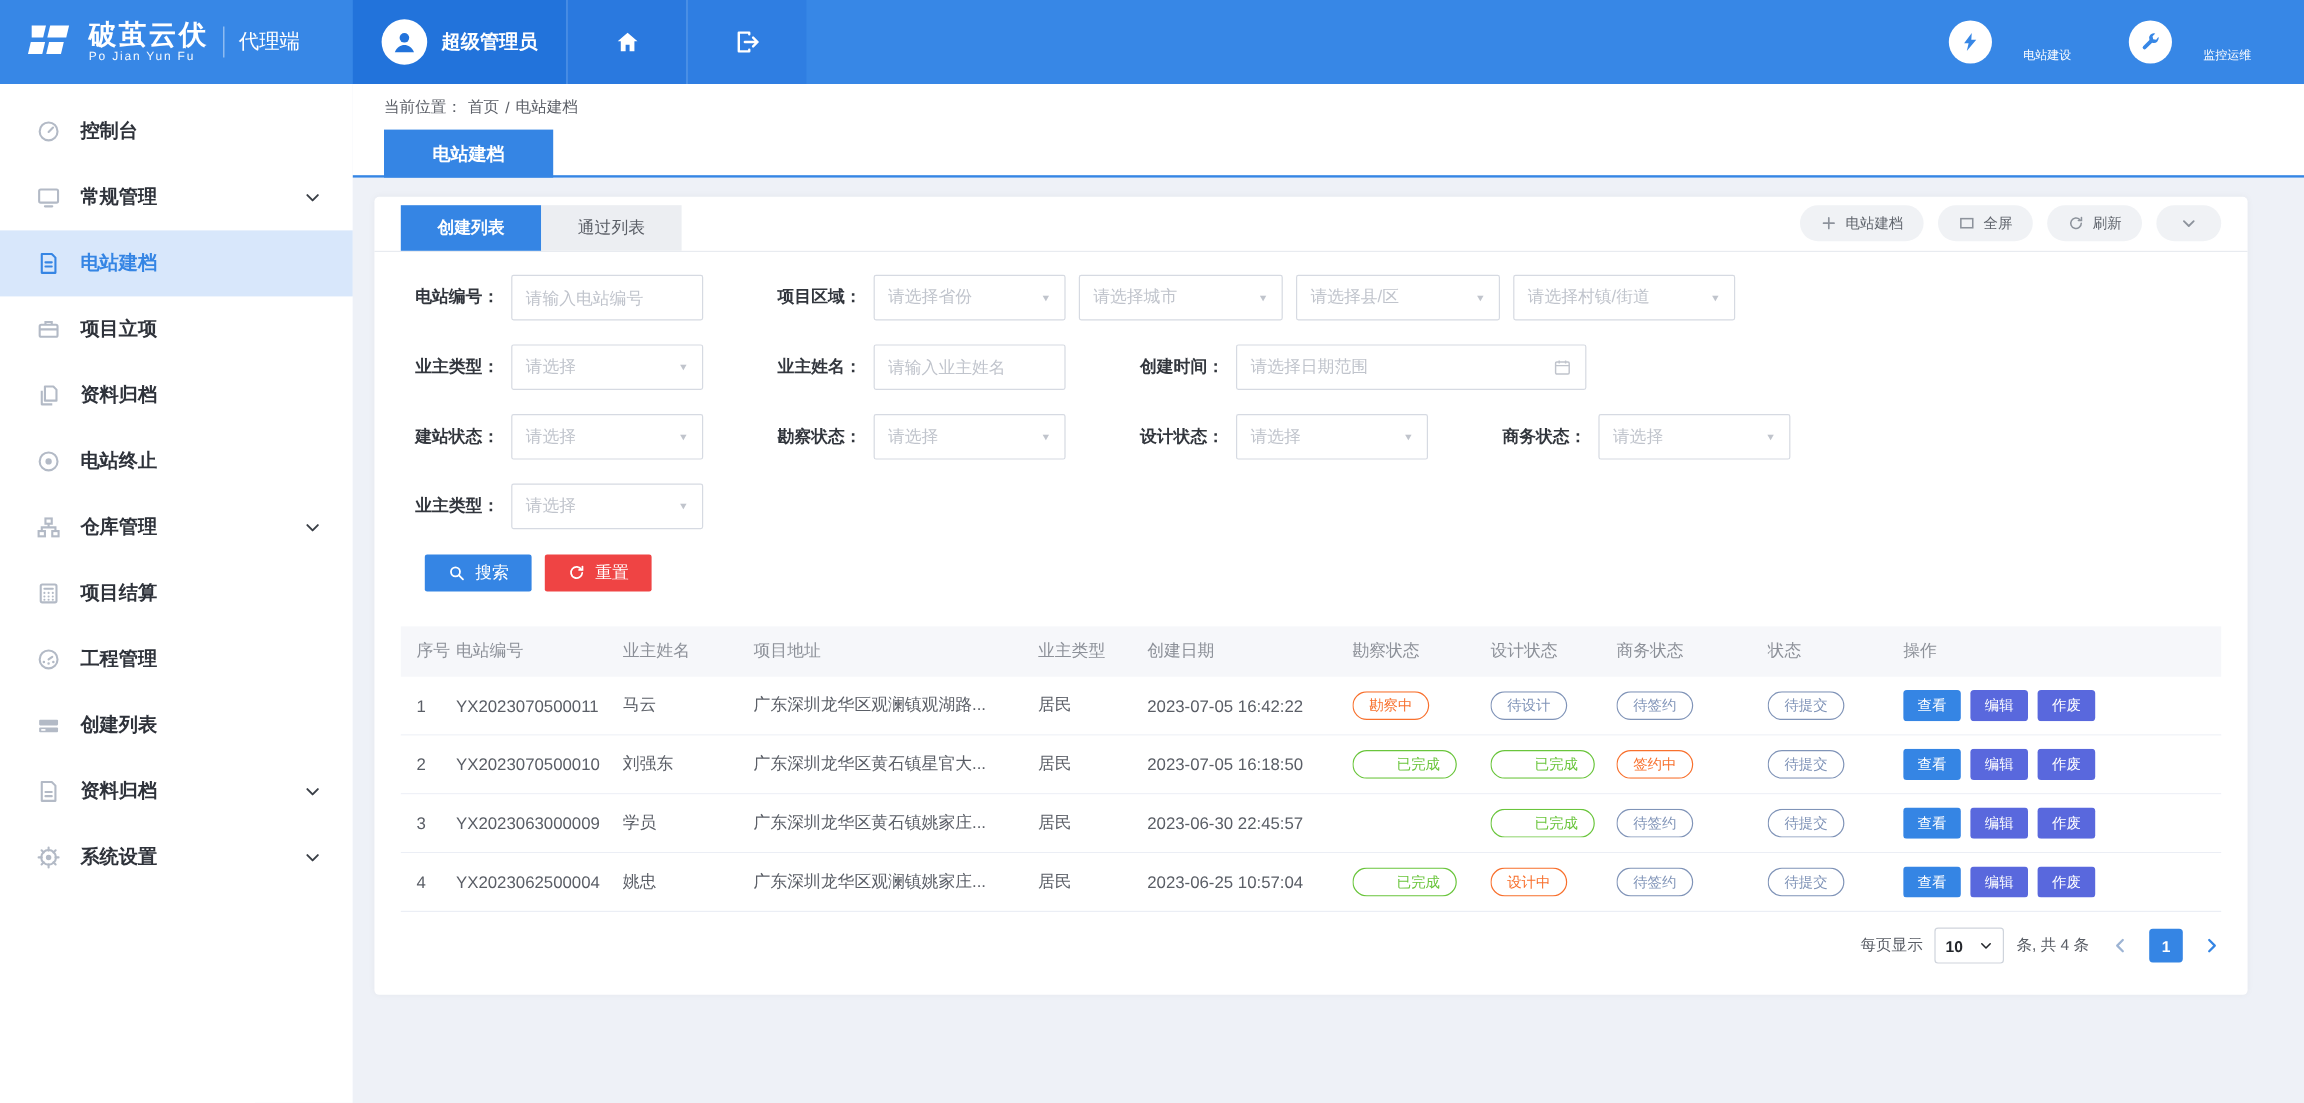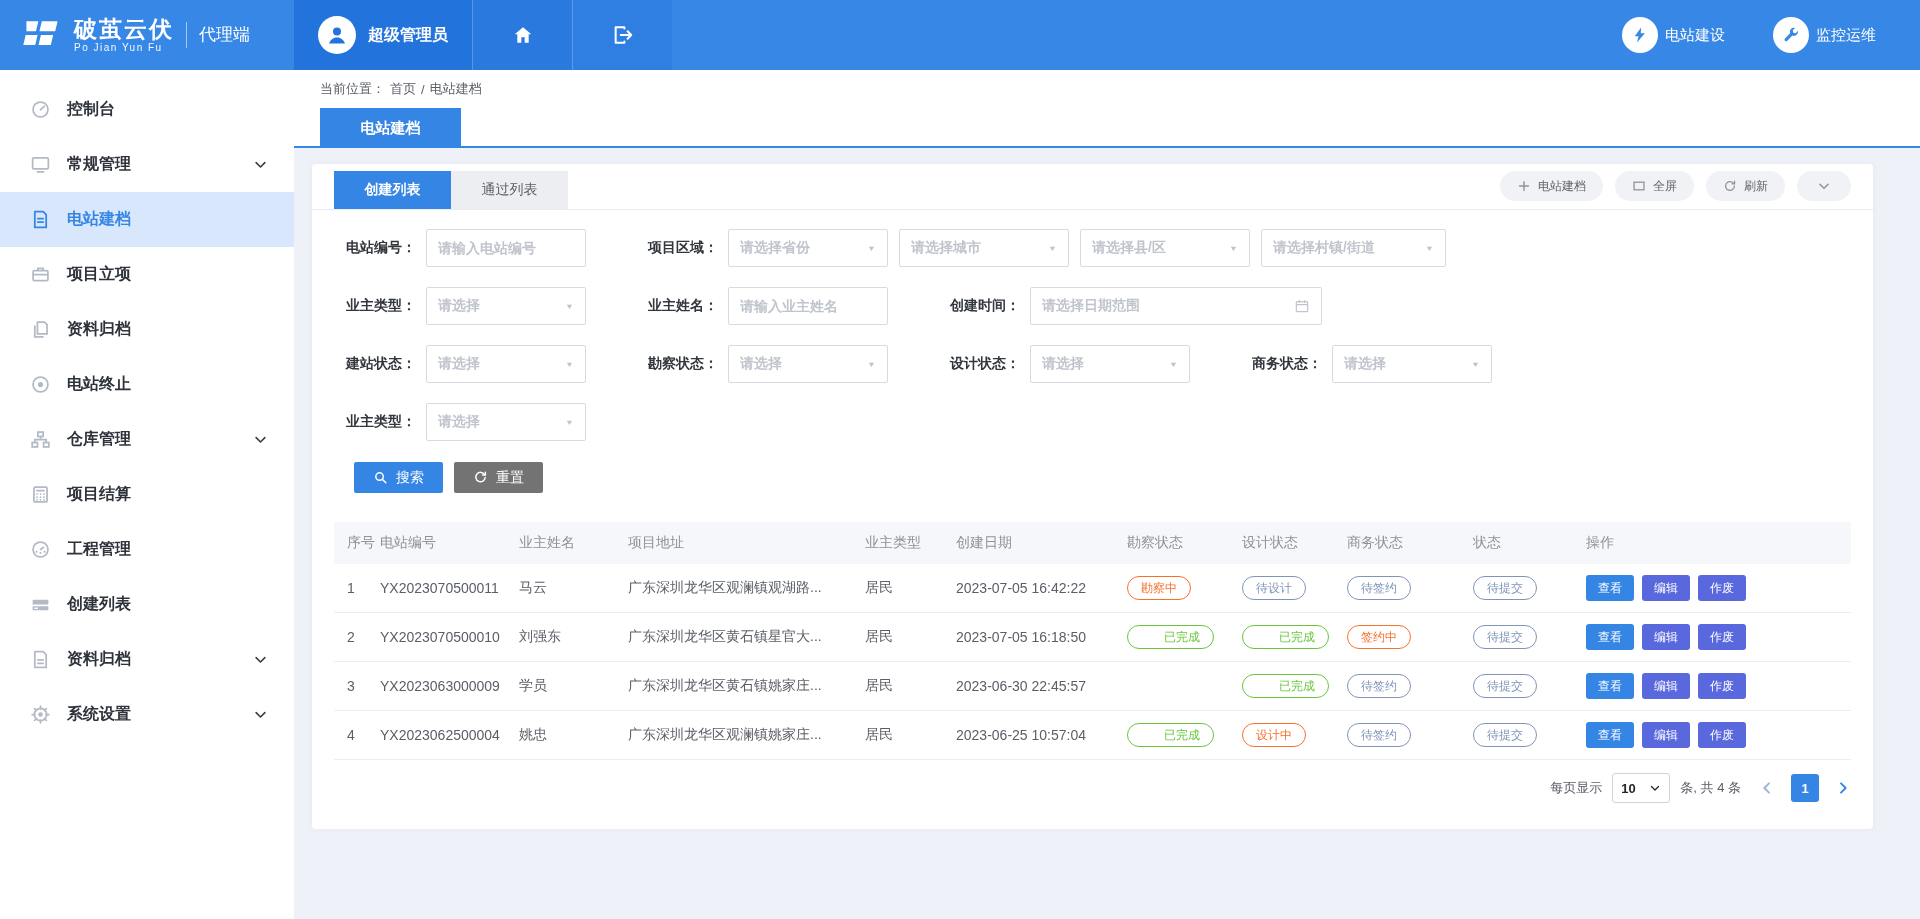--- a/index.html
+++ b/index.html
@@ -18,21 +18,21 @@
     font-size:17px; align-self:center; height:26px; line-height:26px; }
   .user-seg { background:#2273db; display:flex; align-items:center; padding:0 24px; gap:12px; cursor:pointer; }
   .avatar { width:38px; height:38px; border-radius:50%; background:#fff; color:#2273db;
     display:flex; align-items:center; justify-content:center; }
   .user-name { font-size:16px; font-weight:700; }
   .hseg { width:100px; display:flex; align-items:center; justify-content:center;
     border-left:1px solid rgba(255,255,255,.22); cursor:pointer; }
   .seg-home { background:#2a79df; }
   .seg-logout { background:#2f7ee2; }
   .hnav { margin-left:auto; display:flex; align-items:center; gap:48px; padding-right:44px; }
-  .hnav-item { display:flex; align-items:center; gap:7px; font-size:15px; cursor:pointer; }
+  .hnav-item { display:flex; align-items:flex-end; gap:26px; font-size:10px; cursor:pointer; }
   .hcirc { width:36px; height:36px; border-radius:50%; background:#fff; color:#3787e6;
     display:flex; align-items:center; justify-content:center; }
 
   
   .sidebar { position:absolute; top:70px; left:0; bottom:0; width:294px; background:#fff; padding-top:12px; }
   .menu-item { height:55px; display:flex; align-items:center; padding:0 26px 0 30px;
     font-size:16px; font-weight:700; color:#2e323a; cursor:pointer; }
   .menu-item .mi { width:21px; height:21px; color:#b3bac6; margin-right:16px; flex-shrink:0; }
   .menu-item .chev { margin-left:auto; width:15px; height:15px; color:#3a3f47; }
   .menu-item.active { background:#d8e7fb; color:#3585e4; }
@@ -64,33 +64,33 @@
 
   
   .filters { padding:19px 0 0 22px; }
   .frow { display:flex; align-items:center; height:38px; margin-bottom:20px; }
   .grp { display:flex; align-items:center; }
   .grp + .grp { margin-left:50px; }
   .flabel { width:92px; text-align:right; font-size:14px; font-weight:700; color:#32363d;
     padding-right:10px; flex-shrink:0; white-space:nowrap; }
   .ctrl { height:38px; border:1px solid #d6dae2; border-radius:2px; background:#fff;
     display:flex; align-items:center; padding:0 11px; font-size:14px; color:#c0c4cc; }
-  input.ctrl { display:block;font-weight:bold; }
+  input.ctrl { display:block; }
   input.ctrl::placeholder { color:#c0c4cc; }
   .sel { cursor:pointer; }
-  .sel .ph { white-space:nowrap; overflow:hidden;font-weight:bold; }
+  .sel .ph { white-space:nowrap; overflow:hidden; }
   .caret { margin-left:auto; font-size:9px; color:#c0c4cc; transform:scaleY(.85); padding-left:6px; }
   .cal { margin-left:auto; width:16px; height:16px; color:#c0c4cc; flex-shrink:0; }
   .w160{width:160px} .w170{width:170px; margin-left:11px} .w185{width:185px; margin-left:11px} .w292{width:292px}
   .btnrow { display:flex; gap:11px; margin:1px 0 0 22px; }
   .btn { height:31px; padding:0 19px; border:none; border-radius:2px; color:#fff; font-size:14px;
     display:flex; align-items:center; gap:8px; cursor:pointer; }
   .btn .bi { width:15px; height:15px; }
   .btn-search { background:#3585e4;margin-left:20px; }
-  .btn-reset { background:#737373; }
+  .btn-reset { background:#ef4444; }
 
   
   .table { margin:29px 22px 0 22px; }
   .thead { display:flex; align-items:center; height:42px; background:#f6f7fa;
     color:#8d9199; font-size:14px; }
   .trow { display:flex; align-items:center; height:49px; border-bottom:1px solid #ebeef5;
     font-size:14px; color:#5a5e66; background:#fff; }
   .cell { padding-right:8px; white-space:nowrap; overflow:hidden; }
   .c-no{width:46px; padding-left:13px} .c-id{width:139px} .c-owner{width:109px}
   .c-addr{width:237px} .c-type{width:91px} .c-date{width:171px}

